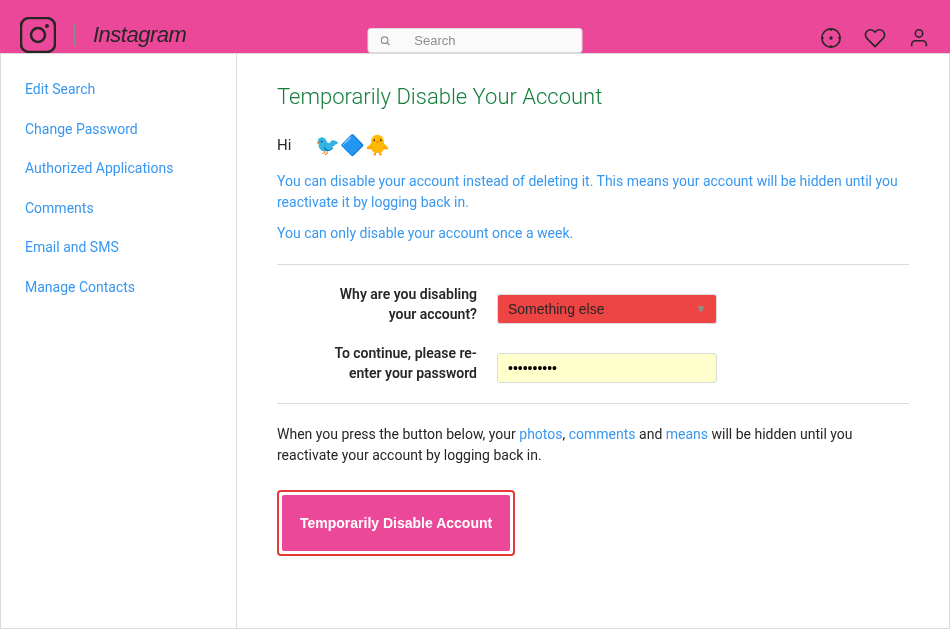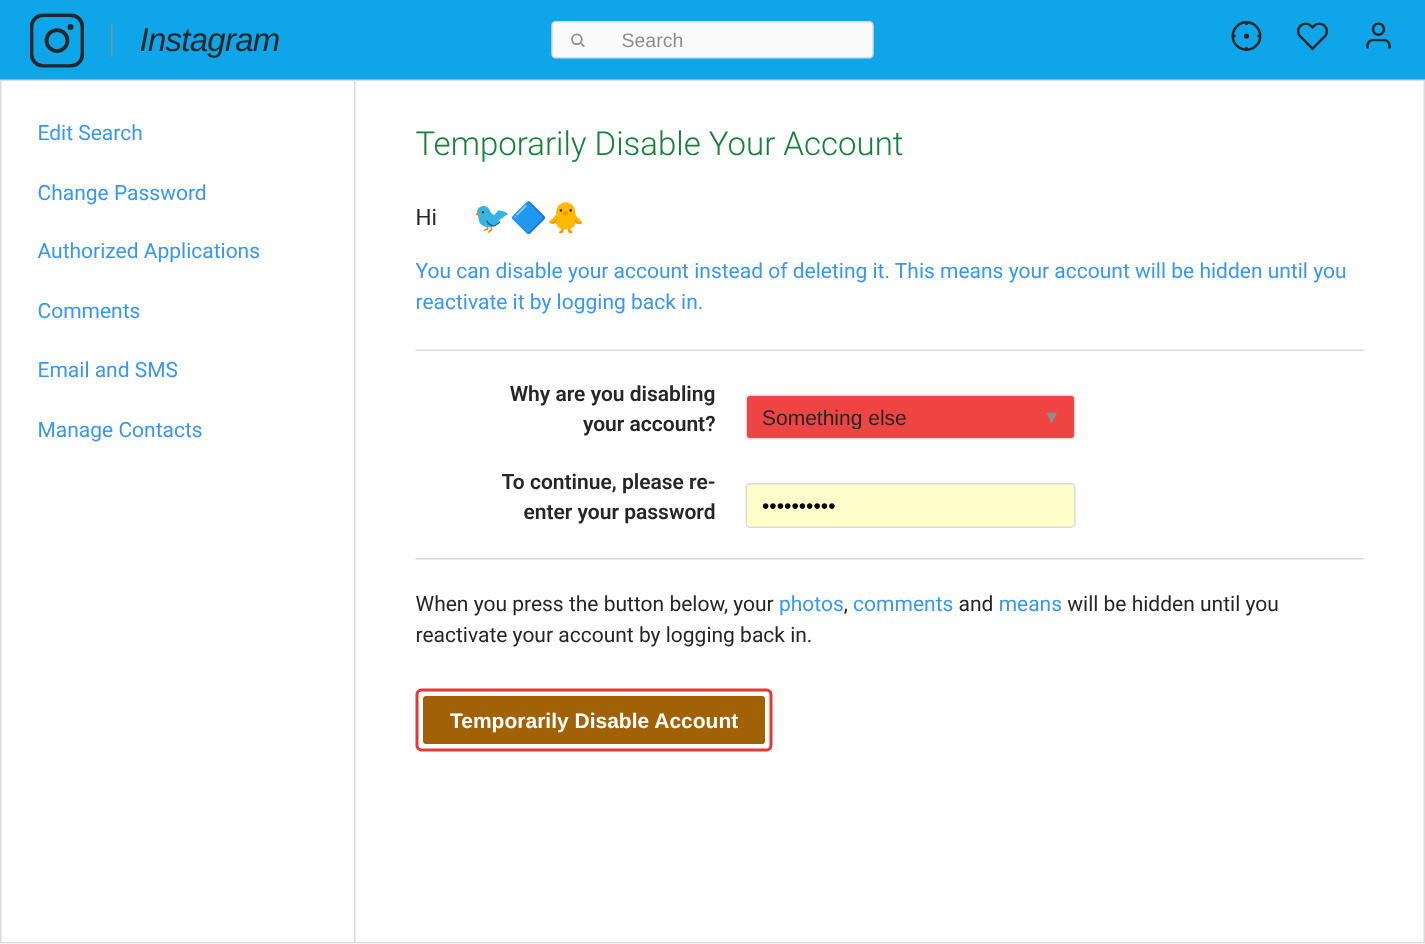--- a/index.html
+++ b/index.html
@@ -1,22 +1,22 @@
 <!DOCTYPE html>
 <html><head>
   <meta charset="utf-8">
   <style>
     * { box-sizing: border-box; margin: 0; padding: 0; }
     body { font-family: -apple-system, BlinkMacSystemFont, 'Segoe UI', Roboto, sans-serif; background: #fafafa; color: #262626; font-size: 14px; }
 
     
     .header {
       display: flex;
-      align-items: center;
-      background: #0ea5e9;
+      align-items: flex-end;
+      background: #ec4899;
       border-bottom: 1px solid #dbdbdb;
       padding: 0 20px;
       height: 54px;
       position: relative;
     }
     .header-logo {
       display: flex;
       align-items: center;
       gap: 10px;
     }
@@ -199,25 +199,25 @@
       margin-bottom: 24px;
     }
     .info-bottom a { color: #3897f0; text-decoration: none; }
     .disable-btn-wrapper {
       display: inline-block;
       border: 2px solid #e53935;
       border-radius: 4px;
       padding: 3px;
     }
     .disable-btn {
-      background: #a16207;
+      background: #ec4899;
       color: #fff;
       border: none;
       border-radius: 2px;
-      padding: 8px 18px;
+      padding: 20px 18px;
       font-size: 14px;
       font-weight: 600;
       cursor: pointer;
     }
   </style>
 </head>
 <body>
 
 <header class="header">
   <div class="header-logo">
@@ -292,20 +292,23 @@
     <h1 class="page-title">Temporarily Disable Your Account</h1>
 
     <div class="hi-section">
       <span class="hi-text">Hi</span>
       <span class="emoji-placeholder">🐦🔷🐥</span>
     </div>
 
     <p class="info-text">
       <span>You can disable your account instead of deleting it. This means your account will be hidden until you reactivate it by logging back in.</span>
     </p>
+    <p class="info-text">
+      <span>You can only disable your account once a week.</span>
+    </p>
 
     <hr class="divider">
 
     <div class="form-section">
       <div class="form-row">
         <label class="form-label">Why are you disabling<br>your account?</label>
         <div class="form-control">
           <div class="select-wrapper">
             <select class="form-select">
               <option>Something else</option>

